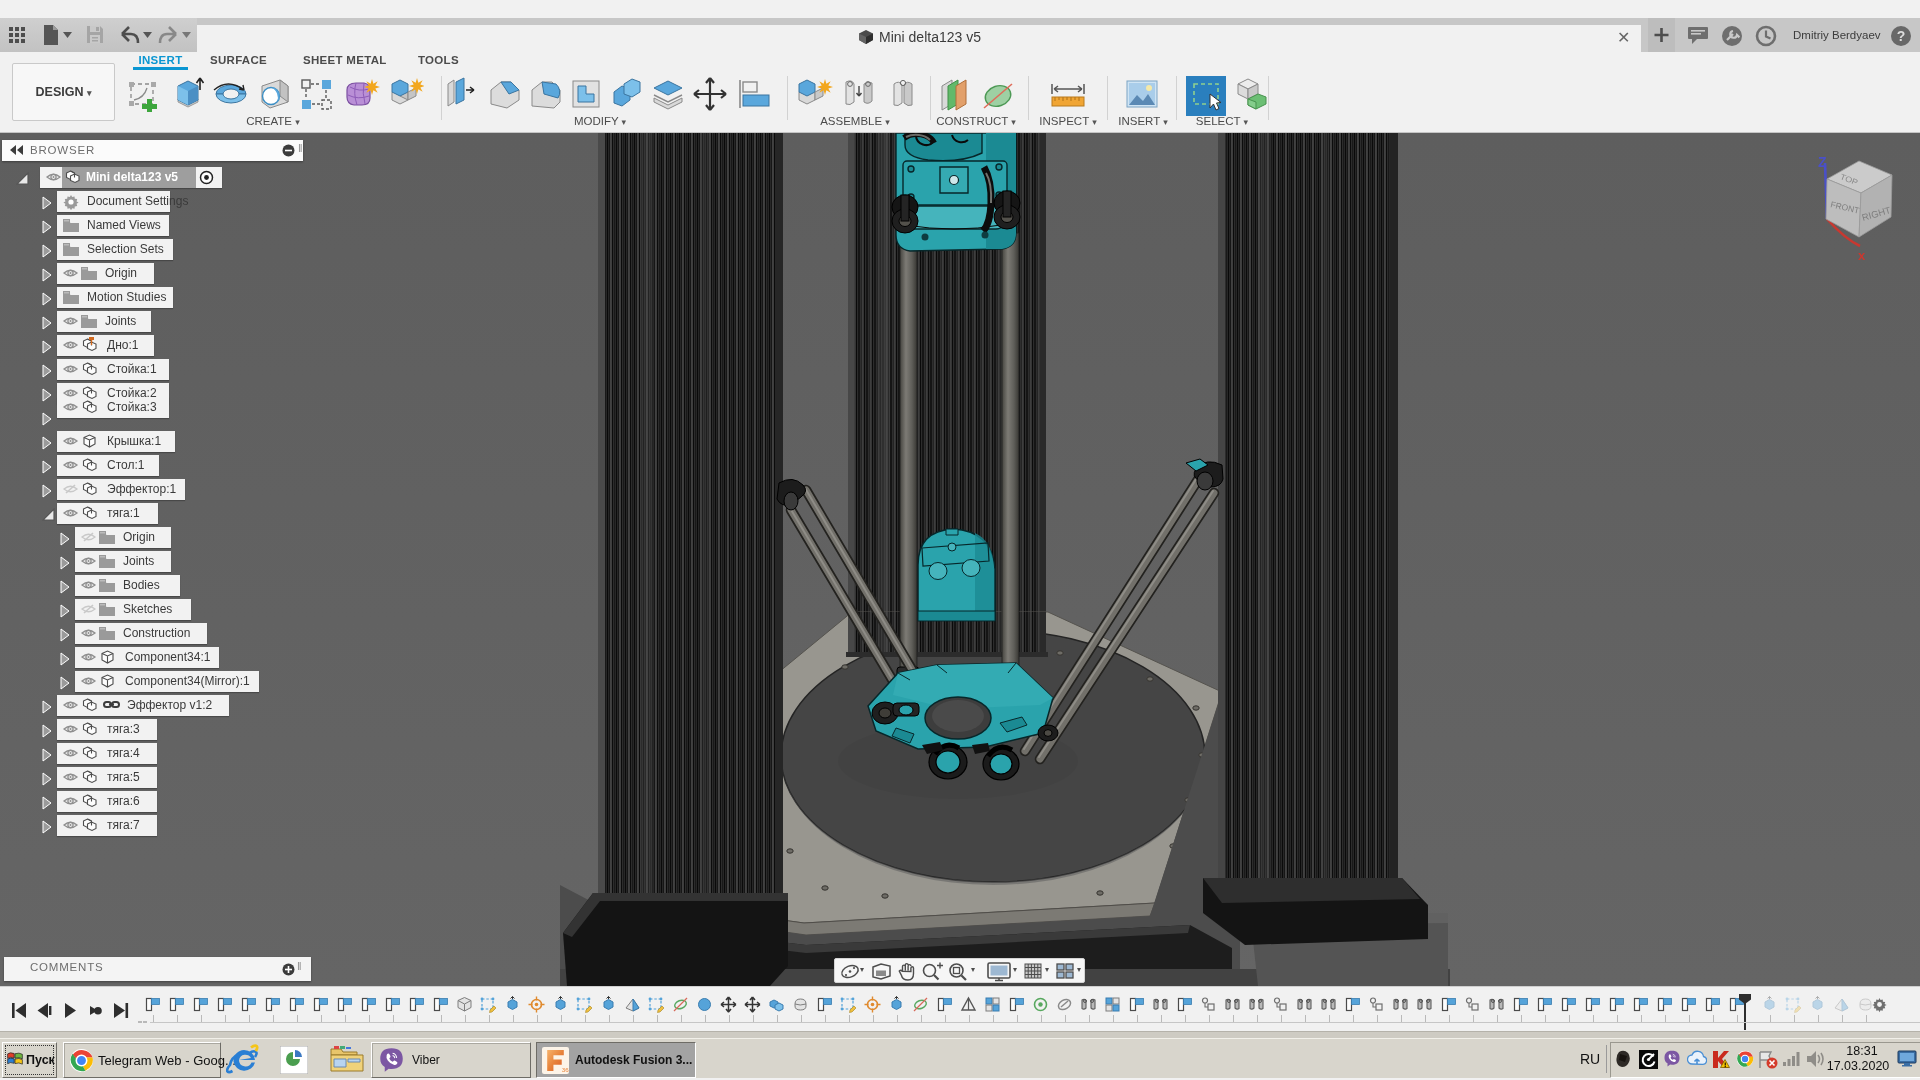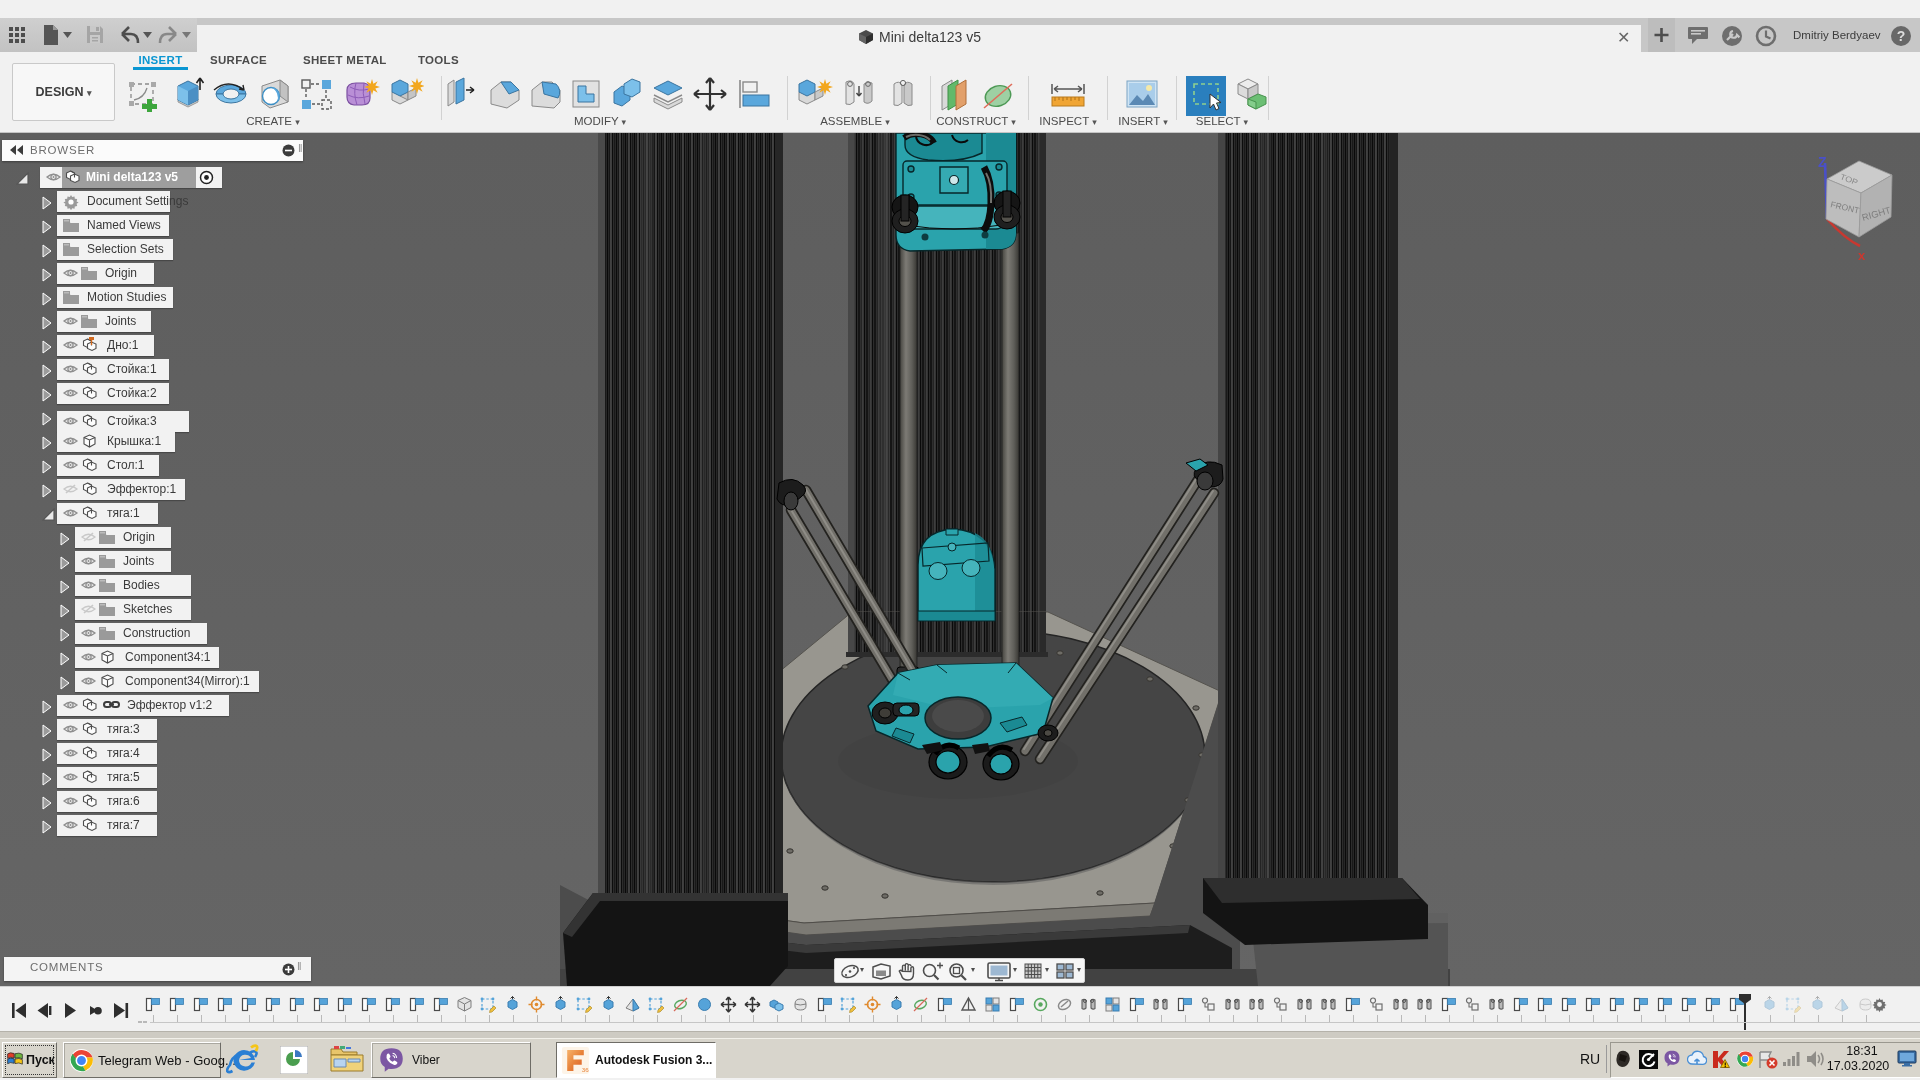--- a/index.html
+++ b/index.html
@@ -48,21 +48,21 @@
 .tick { position:absolute; top:28px; width:1px; height:7px; background:#b9b9b9; }
 .truler { position:absolute; left:150px; top:35px; width:1770px; height:1px; background:#c6c6c6; }
 .tdash { position:absolute; top:34px; width:4px; height:2px; background:#b9b9b9; }
 .tmark { position:absolute; left:1739px; top:7px; width:12px; height:10px; background:#2e2e2e; clip-path:polygon(0 0,100% 0,100% 55%,50% 100%,0 55%); }
 .tmarkline { position:absolute; left:1744px; top:7px; width:2px; height:36px; background:#2e2e2e; }
 .winedge { position:absolute; left:0; top:1031px; width:1920px; height:7px; background:#cecbc3; border-top:1px solid #b5b2aa; }
 .taskbar { position:absolute; left:0; top:1038px; width:1920px; height:40px; background:#d8d5cc; border-top:1px solid #f2f0ea; }
 .tbtn { position:absolute; left:2px; top:3px; height:36px; background:#d8d5cc;
   border-top:1px solid #fff; border-left:1px solid #fff; border-right:1px solid #6e6c66; border-bottom:1px solid #6e6c66; box-shadow:1px 1px 0 #aaa8a0 inset; }
 .tbtn.start { width:55px; box-shadow:none; }
-.tbtn.active { background:#ffffff; border-top:1px solid #6e6c66; border-left:1px solid #6e6c66; border-right:1px solid #fff; border-bottom:1px solid #fff; box-shadow:none;margin-left:20px; }
+.tbtn.active { background:#a3a3a3; border-top:1px solid #6e6c66; border-left:1px solid #6e6c66; border-right:1px solid #fff; border-bottom:1px solid #fff; box-shadow:none; }
 .tbic { position:absolute; }
 .tbtxt { position:absolute; top:10px; font-size:12.5px; color:#111; white-space:nowrap; }
 .focusdots { position:absolute; left:2px; top:2px; right:2px; bottom:2px; border:1px dotted #333; }
 .tray { position:absolute; left:1610px; top:3px; width:310px; height:36px;
   border-top:1px solid #9a988f; border-left:1px solid #9a988f; border-bottom:1px solid #fff; }
 .clock { position:absolute; font-size:12.5px; color:#111; }
 </style></head><body>
 <div class="stage">
     <div class="approw">
       <div class="apLeft">
@@ -657,21 +657,21 @@
             <path d="M2.5 4 L6.5 2 L10.5 4 L10.5 8.5 L6.5 10.5 L2.5 8.5 Z"></path>
             <path d="M6.5 7 L10.5 5 L15 7 L15 11.5 L11 13.5 L6.5 11.5 Z"></path>
             <path d="M6.5 2 L10.5 4 M10.5 8.5 L10.5 5 M6.5 10.5 L6.5 11.5" fill="none"></path>
           </g>
         </svg>
         <span class="tlabel" style="left:50px">Стойка:2</span>
       </div>
       <svg class="ttri" style="left:42px;top:279px" width="10" height="14" viewBox="0 0 10 14">
         <path d="M1 1 L9 7 L1 13 Z" fill="#9a9a9a" stroke="#fff" stroke-width="1"></path>
       </svg>
-      <div class="trow" style="left:57px;top:278px;width:132px">
+      <div class="trow" style="left:57px;top:264px;width:112px">
         <svg class="tic" style="left:6px" width="15" height="12" viewBox="0 0 15 12">
           <path d="M1 6 Q7.5 0.5 14 6 Q7.5 11.5 1 6 Z" fill="none" stroke="#8f8f8f" stroke-width="1.3"></path>
           <circle cx="7.5" cy="6" r="2.6" fill="none" stroke="#8f8f8f" stroke-width="1.3"></circle>
           <circle cx="7.5" cy="6" r="1" fill="#8f8f8f"></circle>
         </svg>
         <svg class="tic" style="left:24px;top:2px" width="18" height="17" viewBox="0 0 18 17">
           <g fill="#fdfdfd" stroke="#4d4d4d" stroke-width="1.1">
             <path d="M2.5 4 L6.5 2 L10.5 4 L10.5 8.5 L6.5 10.5 L2.5 8.5 Z"></path>
             <path d="M6.5 7 L10.5 5 L15 7 L15 11.5 L11 13.5 L6.5 11.5 Z"></path>
             <path d="M6.5 2 L10.5 4 M10.5 8.5 L10.5 5 M6.5 10.5 L6.5 11.5" fill="none"></path>
@@ -776,21 +776,21 @@
         <svg class="tic" style="left:24px" width="16" height="13" viewBox="0 0 16 13">
           <path d="M0 2 h6 l1.5 2 H16 v9 H0 Z" fill="#9a9a9a"></path>
           <rect x="0" y="0" width="7" height="4" fill="#9a9a9a"></rect>
           <rect x="1" y="1.2" width="5" height="1.2" fill="#c4c4c4"></rect>
         </svg>
         <span class="tlabel" style="left:48px">Joints</span>
       </div>
       <svg class="ttri" style="left:60px;top:447px" width="10" height="14" viewBox="0 0 10 14">
         <path d="M1 1 L9 7 L1 13 Z" fill="#9a9a9a" stroke="#fff" stroke-width="1"></path>
       </svg>
-      <div class="trow" style="left:75px;top:442px;width:116px">
+      <div class="trow" style="left:75px;top:442px;width:105px">
         <svg class="tic" style="left:6px" width="15" height="12" viewBox="0 0 15 12">
           <path d="M1 6 Q7.5 0.5 14 6 Q7.5 11.5 1 6 Z" fill="none" stroke="#8f8f8f" stroke-width="1.3"></path>
           <circle cx="7.5" cy="6" r="2.6" fill="none" stroke="#8f8f8f" stroke-width="1.3"></circle>
           <circle cx="7.5" cy="6" r="1" fill="#8f8f8f"></circle>
         </svg>
         <svg class="tic" style="left:24px" width="16" height="13" viewBox="0 0 16 13">
           <path d="M0 2 h6 l1.5 2 H16 v9 H0 Z" fill="#9a9a9a"></path>
           <rect x="0" y="0" width="7" height="4" fill="#9a9a9a"></rect>
           <rect x="1" y="1.2" width="5" height="1.2" fill="#c4c4c4"></rect>
         </svg>

